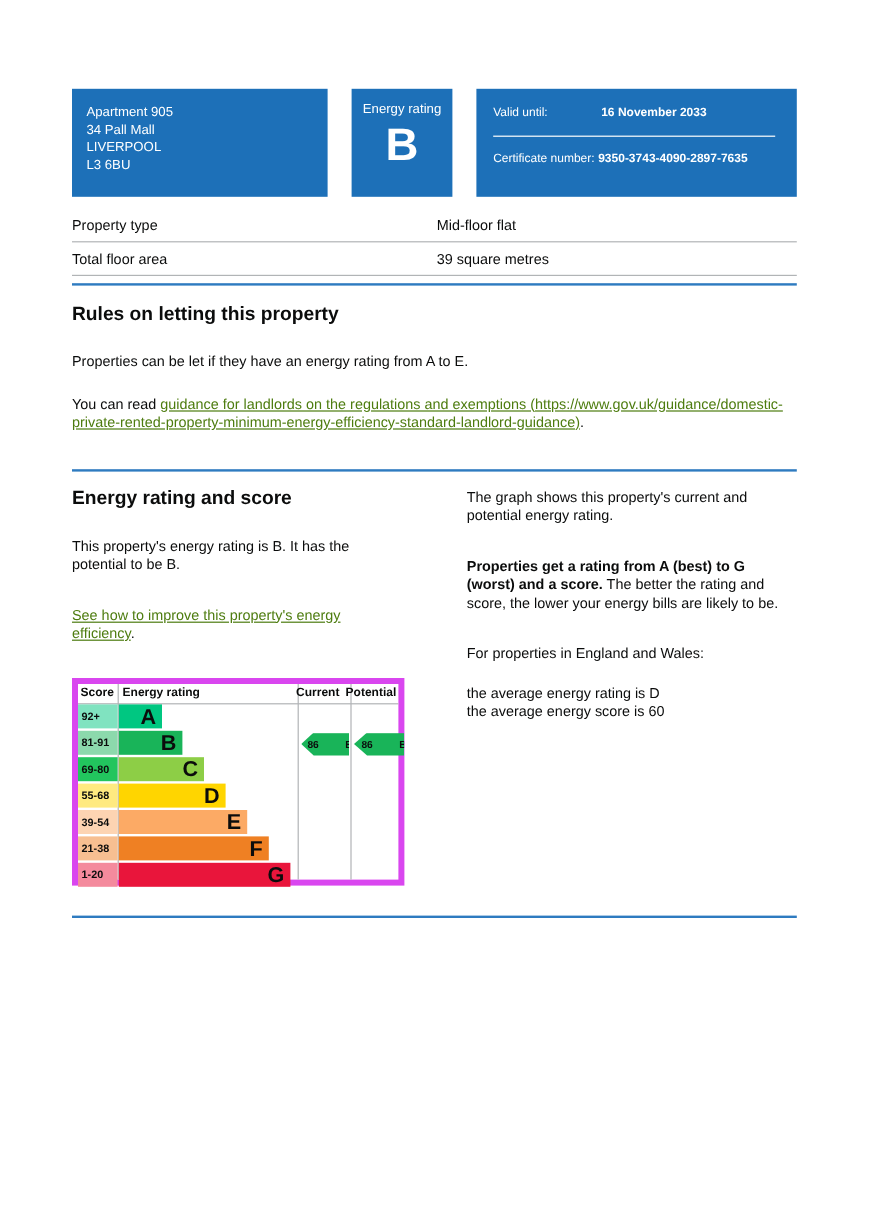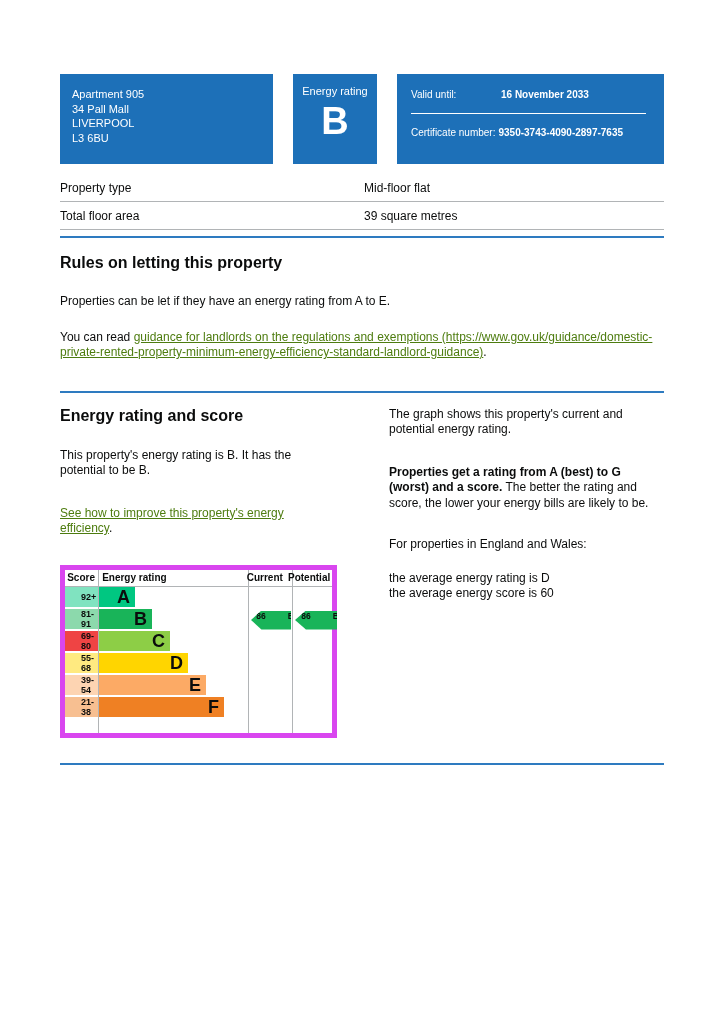--- a/index.html
+++ b/index.html
@@ -95,33 +95,33 @@
   .ch { line-height: 17px; }
   .ch.score { width: 33px; text-align: center; }
   .ch.rating { width: 150px; padding-left: 5px; }
   .ch.current { width: 44px; text-align: center; }
   .ch.potential { width: 47px; text-align: center; }
   .band-row { position: relative; height: 22px; }
   .score-cell {
     position: absolute; left: 0; top: 0;
     width: 33px; height: 20px;
     font-size: 9px; font-weight: bold;
-    display: flex; align-items: center; padding-left: 16px;
+    display: flex; align-items: center; padding-left: 3px;
   }
   .band-bar {
     position: absolute; left: 34px; top: 0;
     height: 20px;
     display: flex; align-items: center; justify-content: flex-end;
   }
   .band-letter { font-size: 18px; font-weight: bold; line-height: 18px; padding-right: 5px; color: #0b0c0c; }
   .arrow {
     position: absolute;
     height: 19px; top: 41px;
     clip-path: polygon(0% 50%, 26% 0%, 100% 0%, 100% 100%, 26% 100%);
-    display: flex; align-items: flex-start; justify-content: center;
+    display: flex; align-items: center; justify-content: center;
     gap: 22px; padding-left: 8px;
     font-size: 8.5px; font-weight: bold; color: #0b0c0c;
   }
   .arrow.current { left: 186px; width: 40px; }
   .arrow.potential { left: 230px; width: 42px; }
 </style>
 </head>
 <body>
 
 <div class="page">
@@ -198,41 +198,47 @@
                 <span class="band-letter">A</span>
               </span>
           </div>
           <div class="band-row">
             <span class="score-cell" style="background: rgb(140, 217, 172);">81-91</span>
             <span class="band-bar" style="background: rgb(25, 180, 89); width: 53px;">
                 <span class="band-letter">B</span>
               </span>
           </div>
           <div class="band-row">
-            <span class="score-cell" style="background: #ef4444;">69-80</span>
+            <span class="score-cell" style="background: #22c55e;">69-80</span>
             <span class="band-bar" style="background: rgb(141, 206, 70); width: 71px;">
                 <span class="band-letter">C</span>
               </span>
           </div>
           <div class="band-row">
             <span class="score-cell" style="background: rgb(255, 234, 128);">55-68</span>
             <span class="band-bar" style="background: rgb(255, 213, 0); width: 89px;">
                 <span class="band-letter">D</span>
               </span>
           </div>
           <div class="band-row">
             <span class="score-cell" style="background: rgb(253, 212, 178);">39-54</span>
             <span class="band-bar" style="background: rgb(252, 170, 101); width: 107px;">
                 <span class="band-letter">E</span>
               </span>
           </div>
           <div class="band-row">
             <span class="score-cell" style="background: rgb(247, 191, 145);">21-38</span>
             <span class="band-bar" style="background: rgb(239, 128, 35); width: 125px;">
                 <span class="band-letter">F</span>
+              </span>
+          </div>
+          <div class="band-row">
+            <span class="score-cell" style="background: rgb(244, 138, 157);">1-20</span>
+            <span class="band-bar" style="background: rgb(233, 21, 59); width: 143px;">
+                <span class="band-letter">G</span>
               </span>
           </div>
 
           <div class="arrow current" style="background: rgb(25, 180, 89);">
             <span>86</span>
             <span>B</span>
           </div>
           <div class="arrow potential" style="background: rgb(25, 180, 89);">
             <span>86</span>
             <span>B</span>

